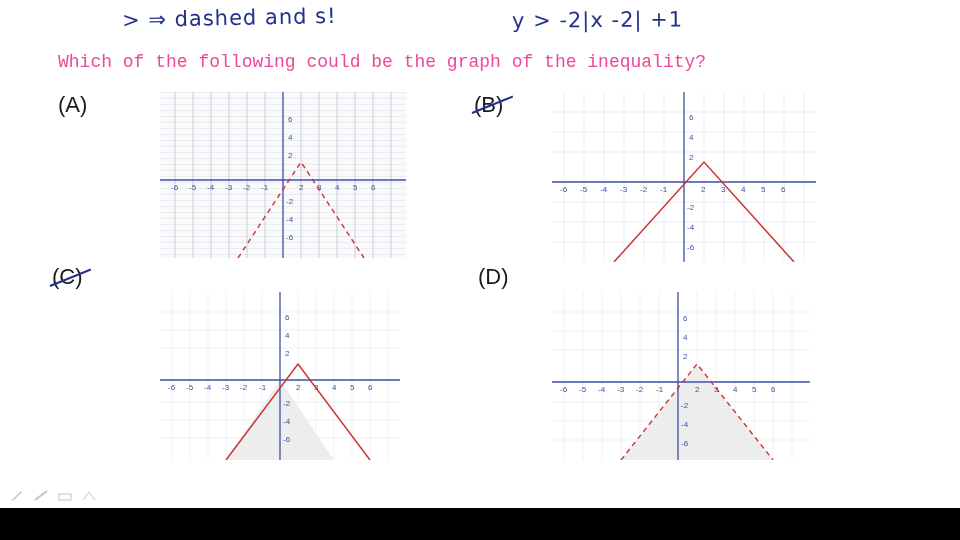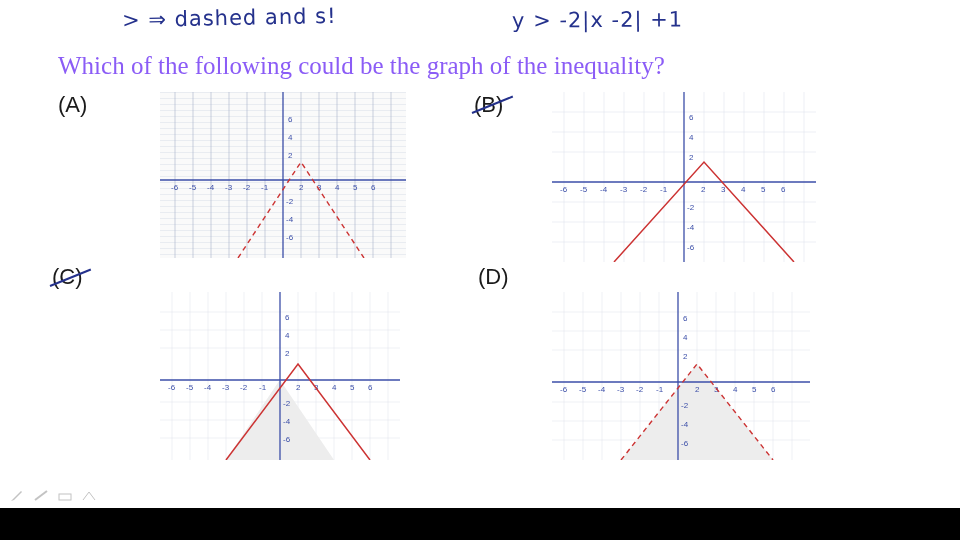--- a/index.html
+++ b/index.html
@@ -71,23 +71,23 @@
   #hw-ineq {
     left: 512px;
     top: 8px;
     transform: rotate(-0.5deg);
   }
 
   .question {
     position: absolute;
     left: 58px;
     top: 52px;
-    font-size: 25px;
-    color: #8b5cf6;
-    font-family: Liberation Serif, serif;
+    font-size: 18px;
+    color: #ec4899;
+    font-family: Liberation Mono, monospace;
   }
 
   .choice-label {
     position: absolute;
     font-size: 22px;
     color: #1b1b1b;
     font-family: "Liberation Sans", sans-serif;
   }
   #label-A { left: 58px; top: 92px; }
   #label-B { left: 474px; top: 92px; }

